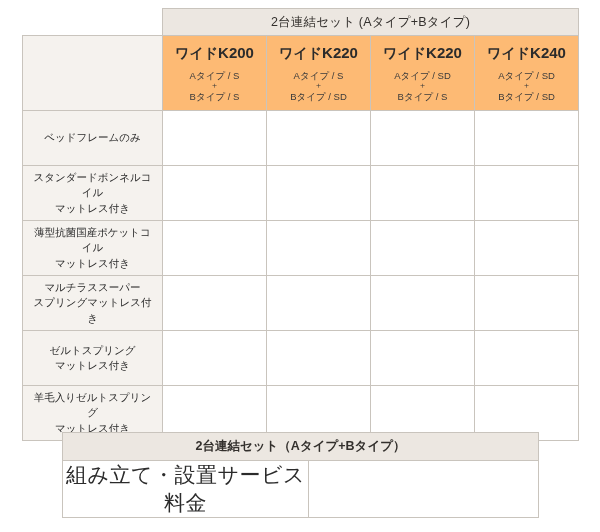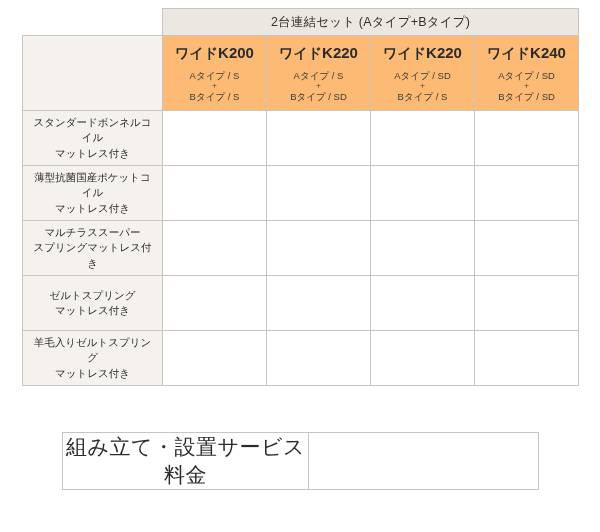--- a/index.html
+++ b/index.html
@@ -180,20 +180,29 @@
         </td>
 
         <td class="hdr">
           <div class="t1"><span>ワイド</span><span class="big">K240</span></div>
           <div class="sub">Aタイプ / SD</div>
           <div class="plus">＋</div>
           <div class="sub" style="margin-top:0">Bタイプ / SD</div>
         </td>
       </tr>
 
+      <tr>
+        <td class="rowlabel">
+          <div>ベッドフレームのみ</div>
+        </td>
+        <td class="cell"></td>
+        <td class="cell"></td>
+        <td class="cell"></td>
+        <td class="cell"></td>
+      </tr>
 
       <tr>
         <td class="rowlabel">
           <div>スタンダードボンネルコイル</div>
           <div>マットレス付き</div>
         </td>
         <td class="cell"></td>
         <td class="cell"></td>
         <td class="cell"></td>
         <td class="cell"></td>
@@ -246,19 +255,22 @@
     </tbody>
   </table>
 
   <table class="bottom">
     <colgroup>
       <col class="b-a">
         <col class="b-b">
     </colgroup>
     <tbody>
       <tr>
+        <td class="b-banner" colspan="2">2台連結セット（Aタイプ+Bタイプ）</td>
+      </tr>
+      <tr>
         <td class="b-label">組み立て・設置サービス料金</td>
         <td class="b-cell"></td>
       </tr>
     </tbody>
   </table>
 
 </div>
 
 </body></html>

